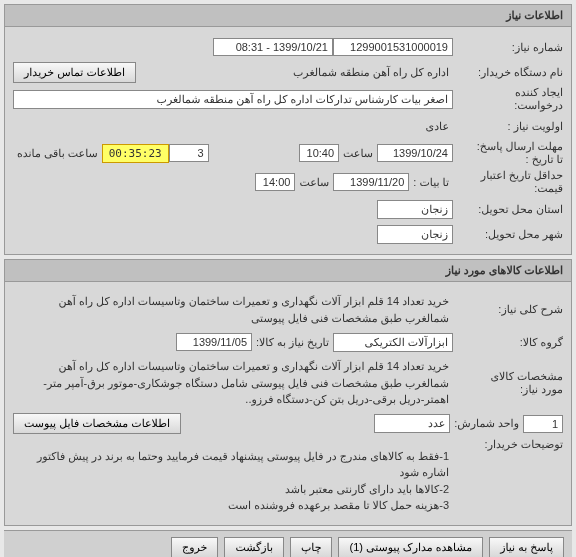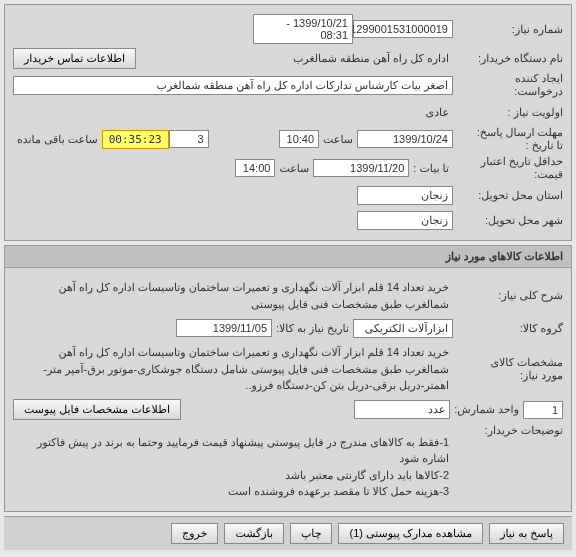--- a/index.html
+++ b/index.html
@@ -49,22 +49,22 @@
   display: inline-block;
   font-size: 11px;
   font-family: Tahoma, Arial, sans-serif;
 }
 .field-text {
   background: transparent;
   border: none;
   padding: 2px 4px;
   flex: 1;
 }
-.field-short { width: 100px; }
-.field-mid { width: 96px; }
+.field-short { width: 120px; }
+.field-mid { width: 76px; }
 .field-tiny { width: 40px; }
 .field-long { flex: 1; }
 .btn {
   background: linear-gradient(#f8f8f8,#d8d8d8);
   border: 1px solid #888;
   padding: 3px 10px;
   font-size: 11px;
   cursor: pointer;
   font-family: Tahoma, Arial, sans-serif;
   text-align: center;
@@ -89,20 +89,21 @@
   background: #d0d0d0;
   border-top: 1px solid #999;
   margin: 4px;
 }
 .spacer { flex: 1; }
 </style>
 </head>
 <body>
 
 <div class="panel">
+  <div class="panel-header">اطلاعات نیاز</div>
   <div class="panel-body">
 
     <div class="row">
       <span class="label">شماره نیاز:</span>
       <span class="field field-short">1299001531000019</span>
       <span class="field field-short">1399/10/21 - 08:31</span>
     </div>
 
     <div class="row">
       <span class="label">نام دستگاه خریدار:</span>

